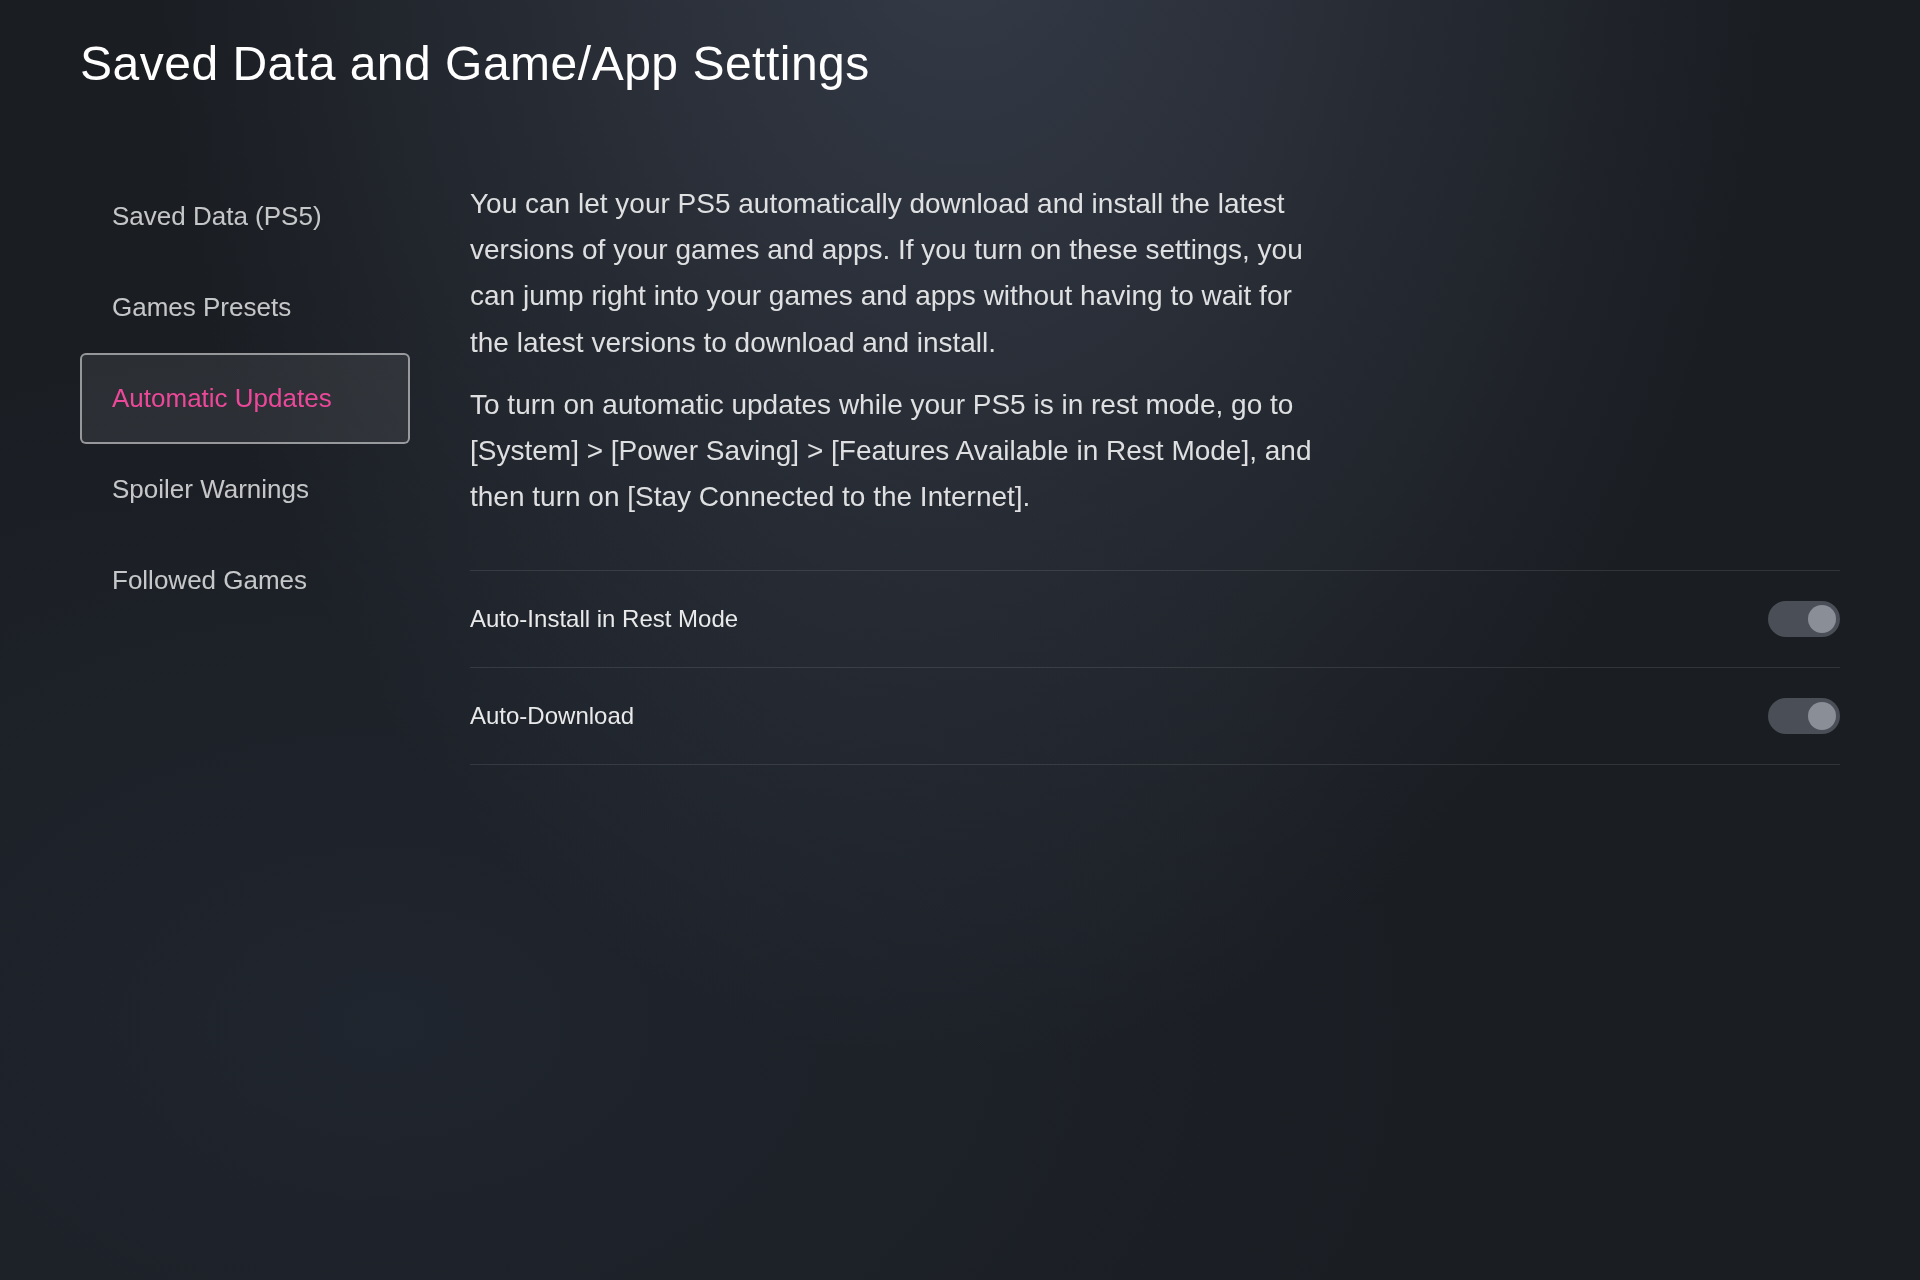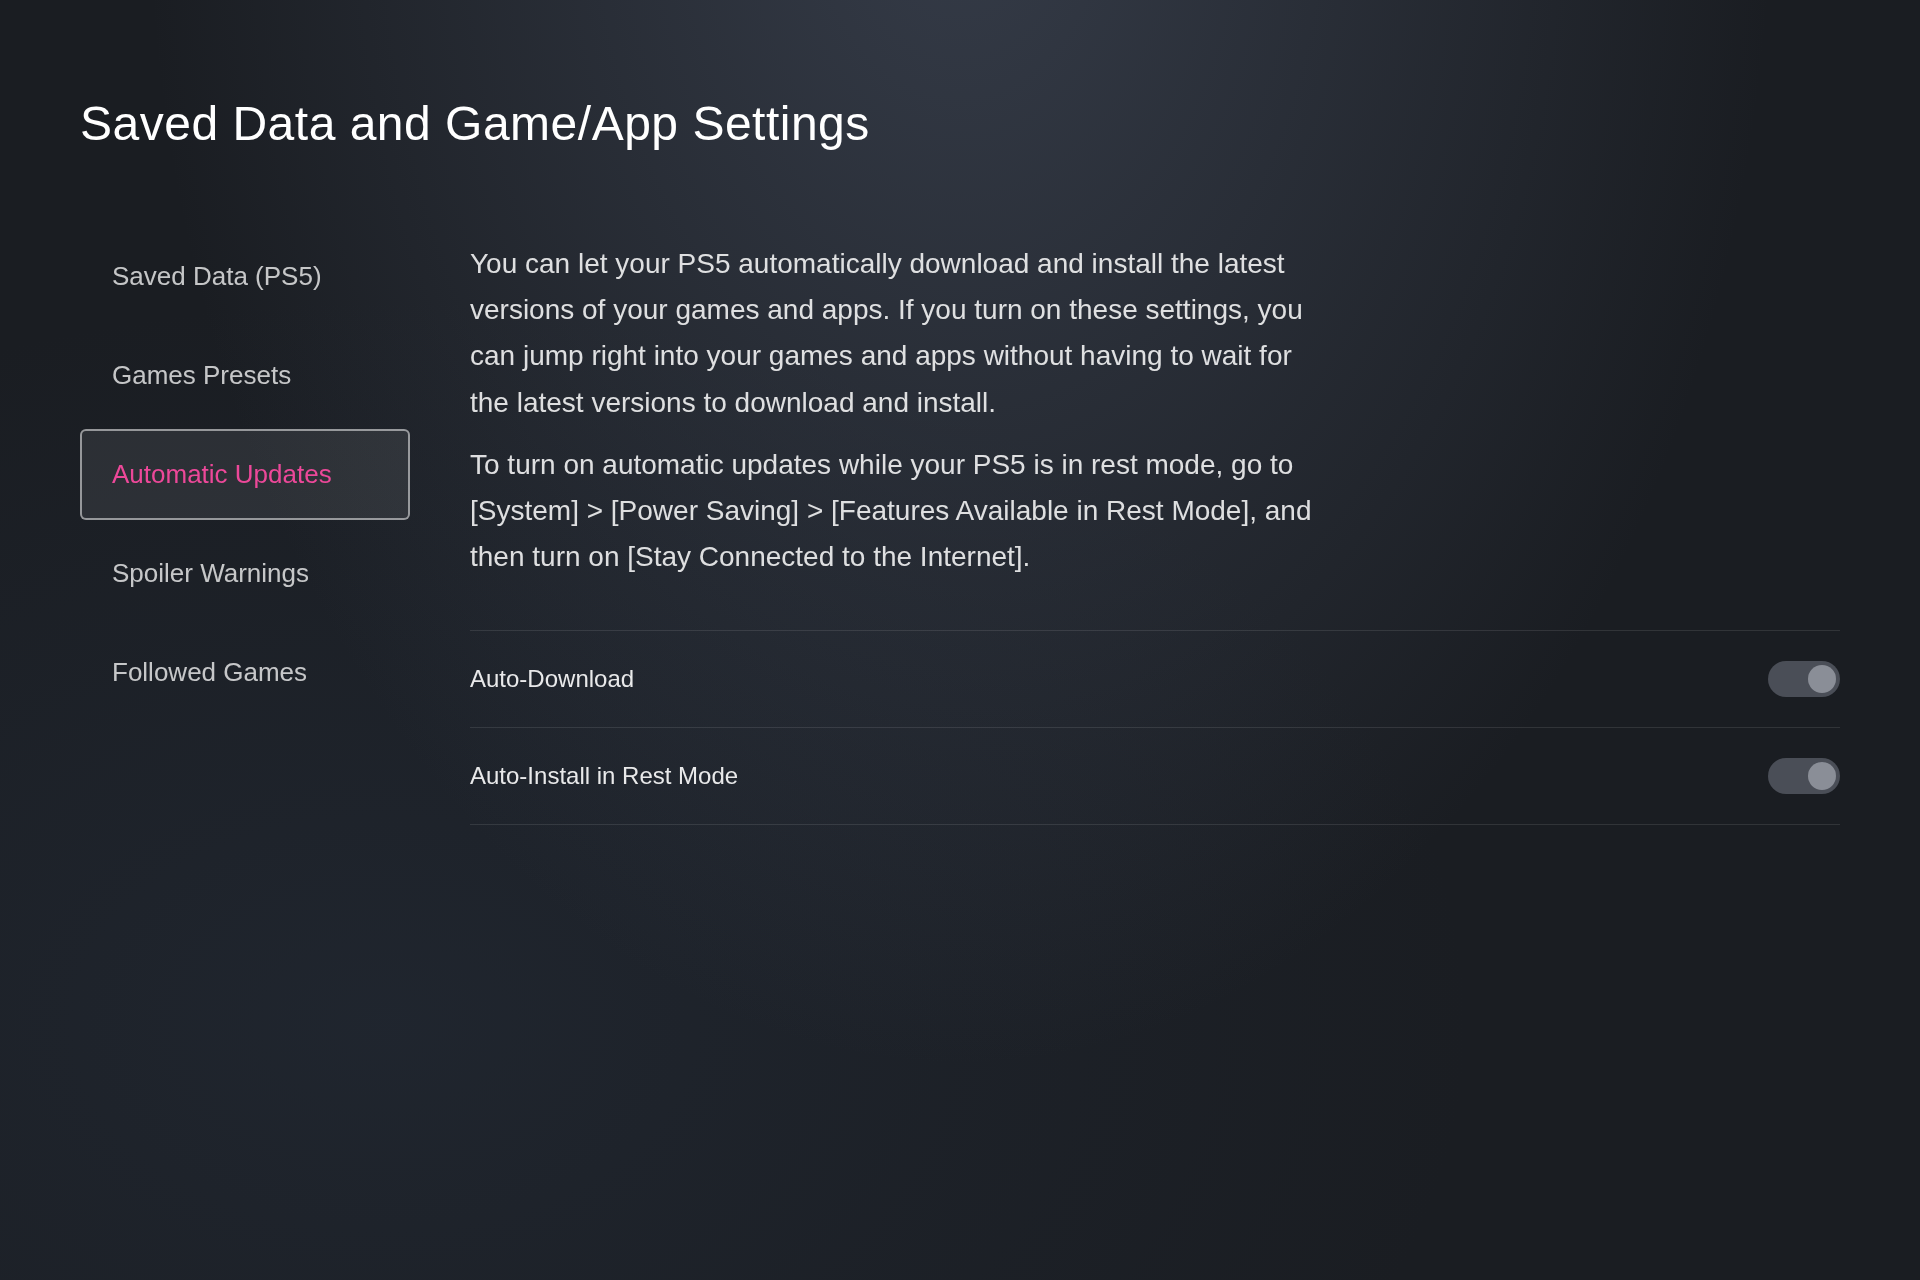--- a/index.html
+++ b/index.html
@@ -29,21 +29,21 @@
       background:
         radial-gradient(ellipse at 50% -10%, rgba(80, 90, 110, 0.5) 0%, transparent 60%),
         radial-gradient(ellipse at 20% 80%, rgba(40, 50, 65, 0.4) 0%, transparent 50%);
       pointer-events: none;
       z-index: 0;
     }
 
     .page-container {
       position: relative;
       z-index: 1;
-      padding: 96px 80px;
+      padding: 36px 80px;
       height: 100%;
     }
 
     .page-title {
       font-size: 48px;
       font-weight: 300;
       color: #ffffff;
       margin-bottom: 80px;
       letter-spacing: 0.5px;
     }
@@ -53,21 +53,21 @@
       gap: 60px;
       align-items: flex-start;
     }
 
     
     .sidebar {
       width: 330px;
       flex-shrink: 0;
       display: flex;
       flex-direction: column;
-      gap: 8px;
+      gap: 0;
     }
 
     .sidebar-item {
       padding: 28px 30px;
       font-size: 26px;
       font-weight: 300;
       color: rgba(255, 255, 255, 0.75);
       cursor: pointer;
       border-radius: 6px;
       transition: background 0.2s;
@@ -161,30 +161,30 @@
       <div class="sidebar-item">Followed Games</div>
     </nav>
 
     <main class="main-content">
       <p class="description-text">You can let your PS5 automatically download and install the latest versions of your games and apps. If you turn on these settings, you can jump right into your games and apps without having to wait for the latest versions to download and install.</p>
       <p class="description-text">To turn on automatic updates while your PS5 is in rest mode, go to [System] &gt; [Power Saving] &gt; [Features Available in Rest Mode], and then turn on [Stay Connected to the Internet].</p>
 
       <div class="settings-list">
 
         <div class="setting-row">
-          <span class="setting-label">Auto-Download</span>
+          <span class="setting-label">Auto-Install in Rest Mode</span>
           <div class="toggle">
             <div class="toggle-track">
               <div class="toggle-thumb"></div>
             </div>
           </div>
         </div>
 
         <div class="setting-row">
-          <span class="setting-label">Auto-Install in Rest Mode</span>
+          <span class="setting-label">Auto-Download</span>
           <div class="toggle">
             <div class="toggle-track">
               <div class="toggle-thumb"></div>
             </div>
           </div>
         </div>
       </div>
     </main>
 
   </div>

